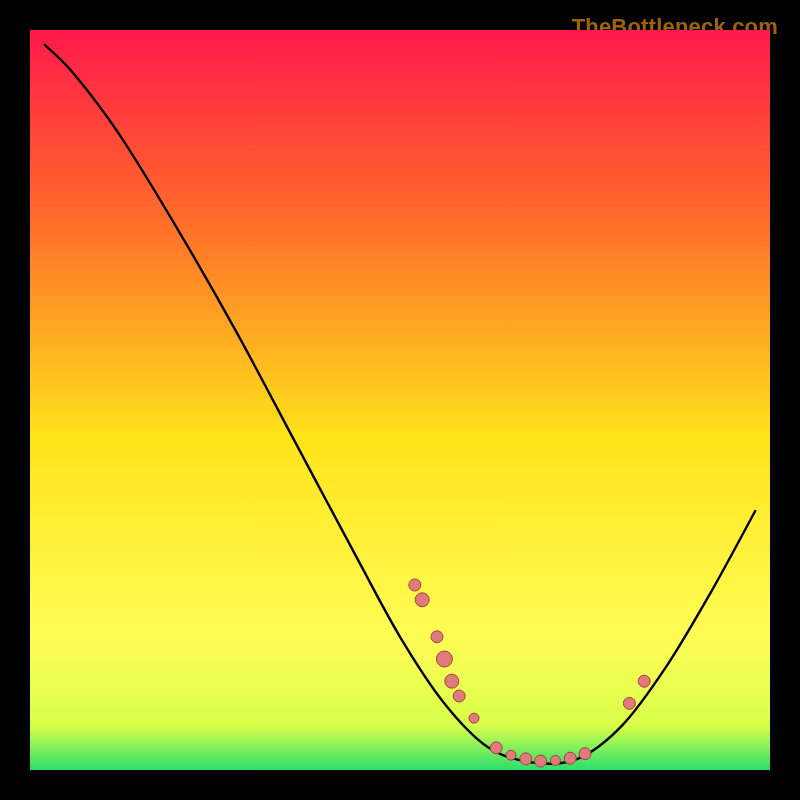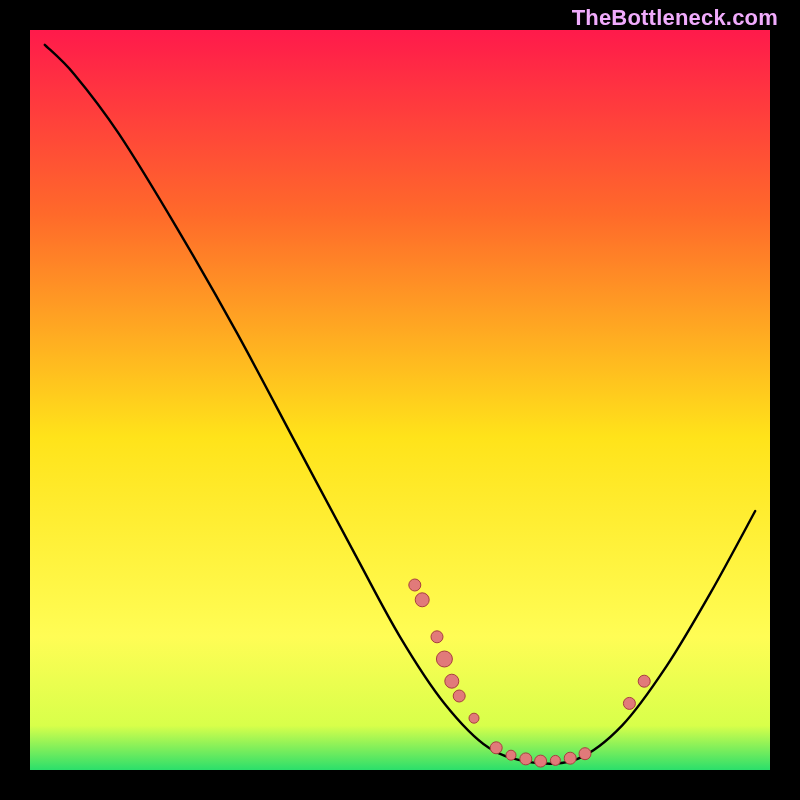--- a/index.html
+++ b/index.html
@@ -5,26 +5,26 @@
   * { margin: 0; padding: 0; box-sizing: border-box; }
   html, body { width: 800px; height: 800px; background: #000; overflow: hidden; }
   .wrap {
     position: relative;
     width: 800px;
     height: 800px;
     background: #000;
   }
   .watermark {
     position: absolute;
-    top: 5px;
+    top: 14px;
     right: 22px;
     font-family: Arial, Helvetica, sans-serif;
     font-size: 22px;
     font-weight: 600;
-    color: #f0abfc;
+    color: #a16207;
     letter-spacing: 0.2px;
   }
   .plot {
     position: absolute;
     left: 30px;
     top: 30px;
     width: 740px;
     height: 740px;
     display: block;
   }

